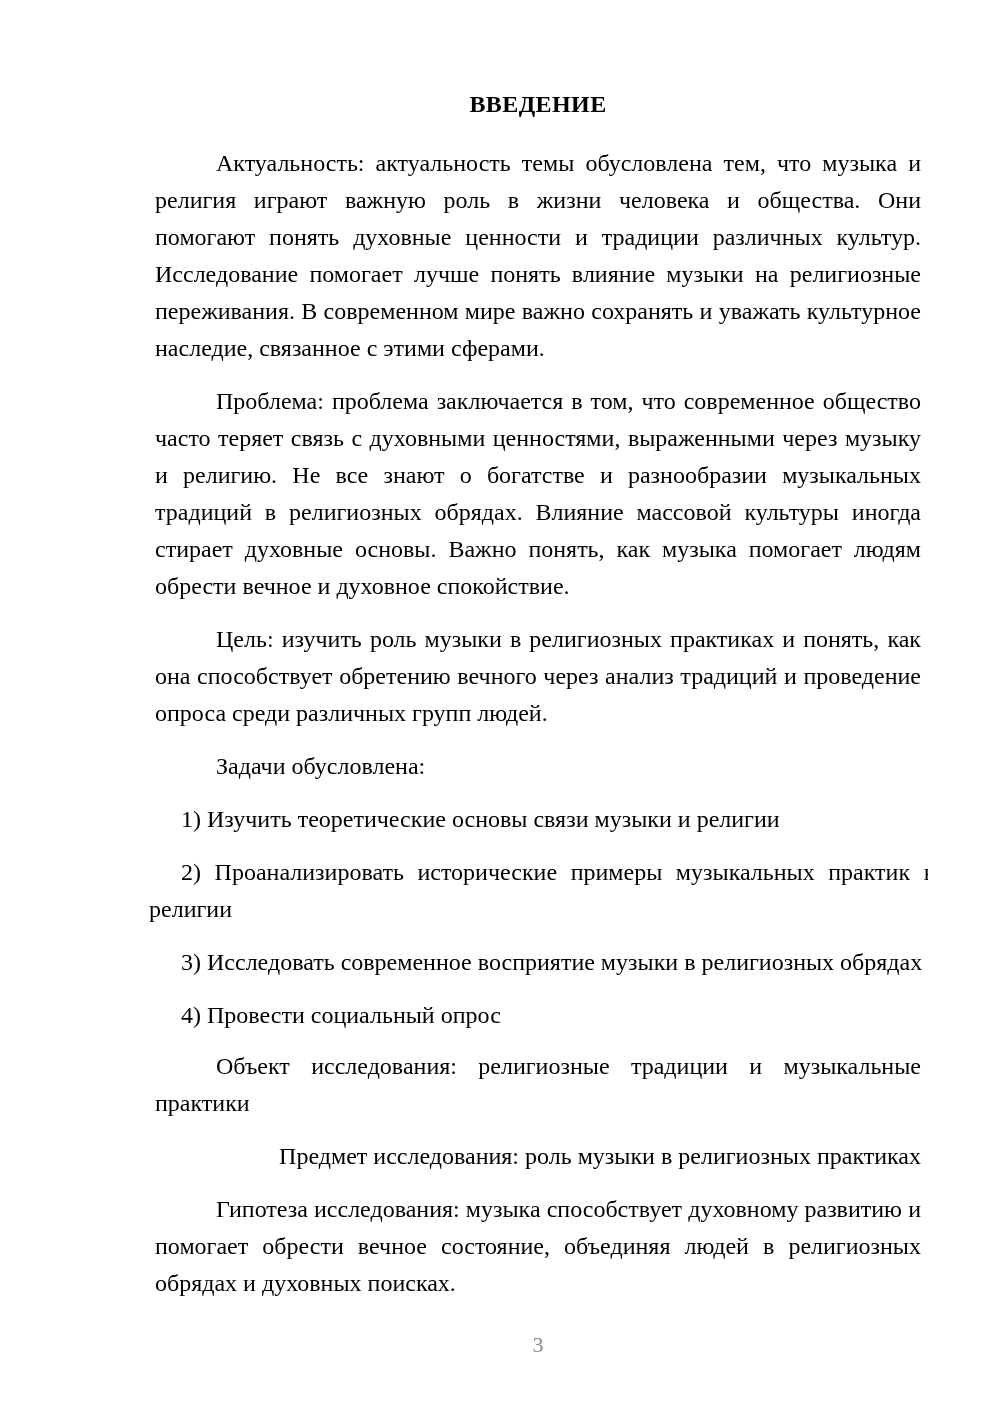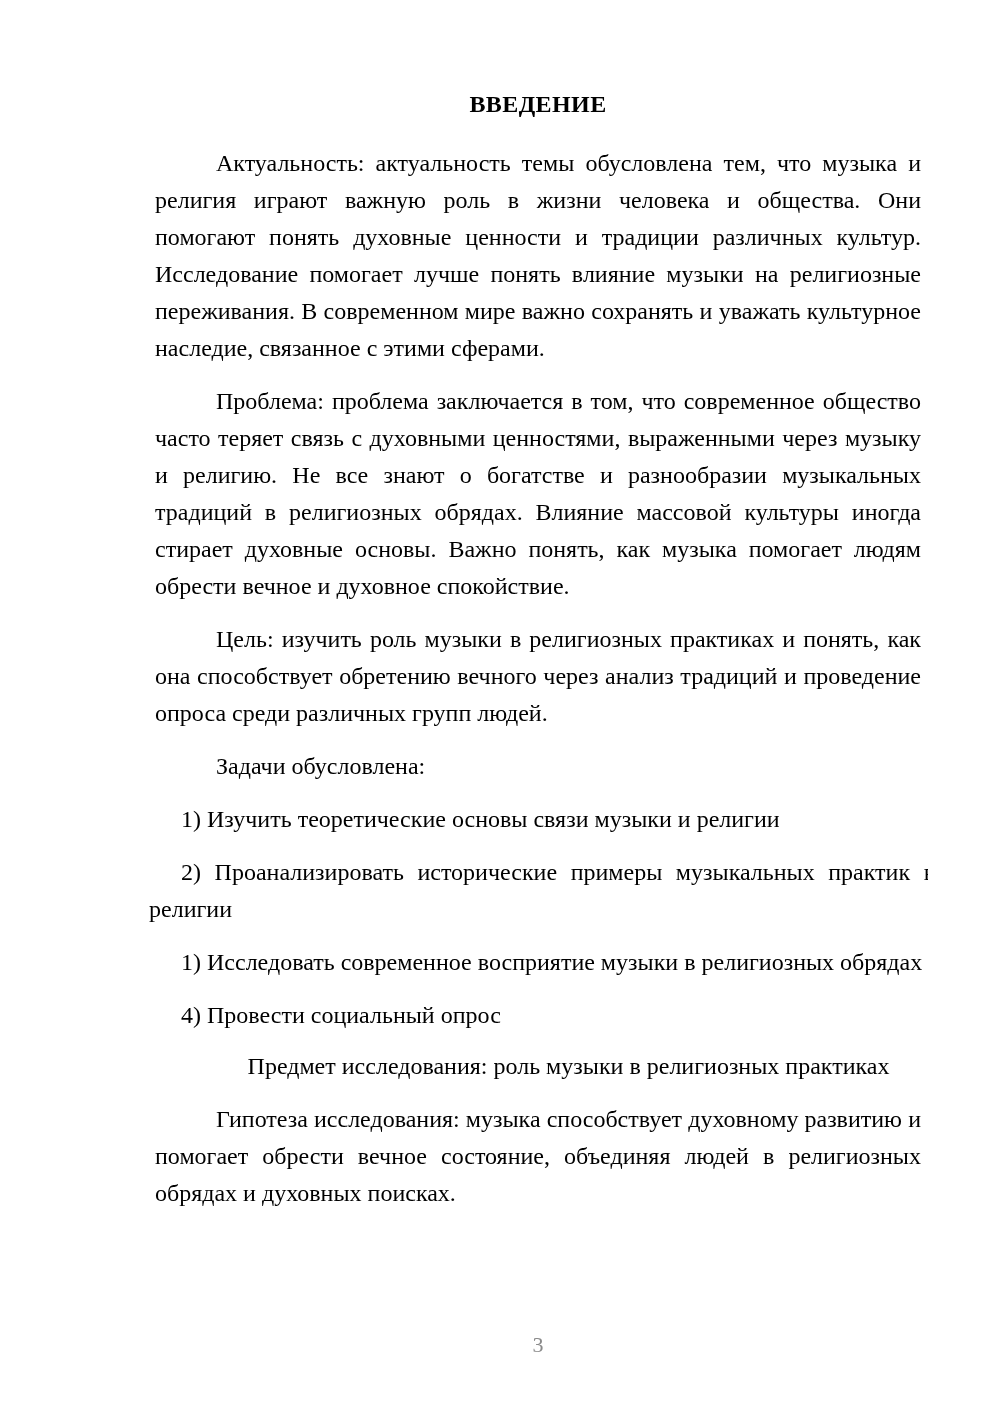--- a/index.html
+++ b/index.html
@@ -48,21 +48,21 @@
   }
   .list-item {
     font-size: 24px;
     line-height: 37px;
     text-align: justify;
     text-justify: inter-word;
     text-indent: 32px;
     margin: 16px 0 0 8px;
   }
   .para-last-left {
-    text-align: center;
+    text-align: right;
   }
   .page-number {
     position: absolute;
     left: 0;
     top: 1331px;
     width: 1000px;
     text-align: center;
     font-size: 22px;
     line-height: 28px;
     color: #8a8a8a;
@@ -84,25 +84,26 @@
     <p class="para">Проблема: проблема заключается в том, что современное общество часто теряет связь с духовными ценностями, выраженными через музыку и религию. Не все знают о богатстве и разнообразии музыкальных традиций в религиозных обрядах. Влияние массовой культуры иногда стирает духовные основы. Важно понять, как музыка помогает людям обрести вечное и духовное спокойствие.</p>
 
     <p class="para">Цель: изучить роль музыки в религиозных практиках и понять, как она способствует обретению вечного через анализ традиций и проведение опроса среди различных групп людей.</p>
 
     <p class="para">Задачи обусловлена:</p>
 
     <p class="list-item">1) Изучить теоретические основы связи музыки и религии</p>
 
     <p class="list-item">2) Проанализировать исторические примеры музыкальных практик в религии</p>
 
-    <p class="list-item">1) Исследовать современное восприятие музыки в религиозных обрядах</p>
+    <p class="list-item">3) Исследовать современное восприятие музыки в религиозных обрядах</p>
 
     <p class="list-item">4) Провести социальный опрос</p>
 
 
+    <p class="para">Объект исследования: религиозные традиции и музыкальные практики</p>
 
     <p class="para para-last-left">Предмет исследования: роль музыки в религиозных практиках</p>
 
     <p class="para">Гипотеза исследования: музыка способствует духовному развитию и помогает обрести вечное состояние, объединяя людей в религиозных обрядах и духовных поисках.</p>
 
   </div>
 
   <div class="page-number">3</div>
 
 </div>

